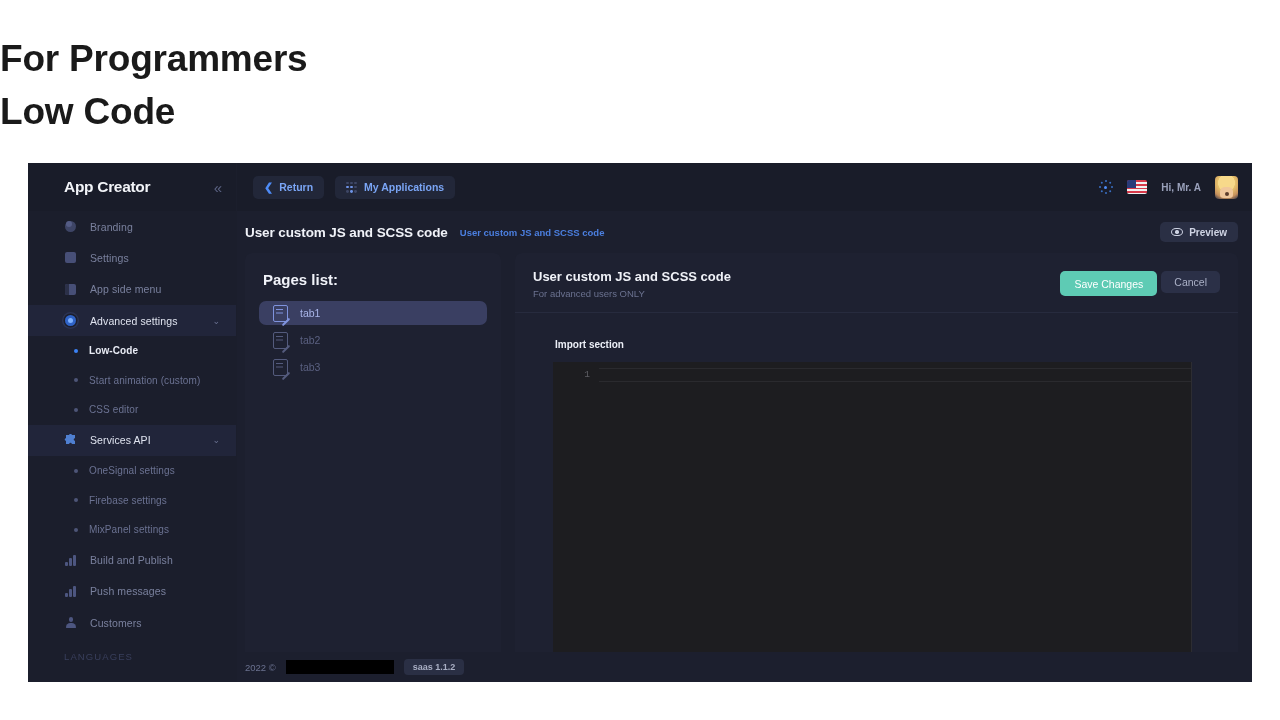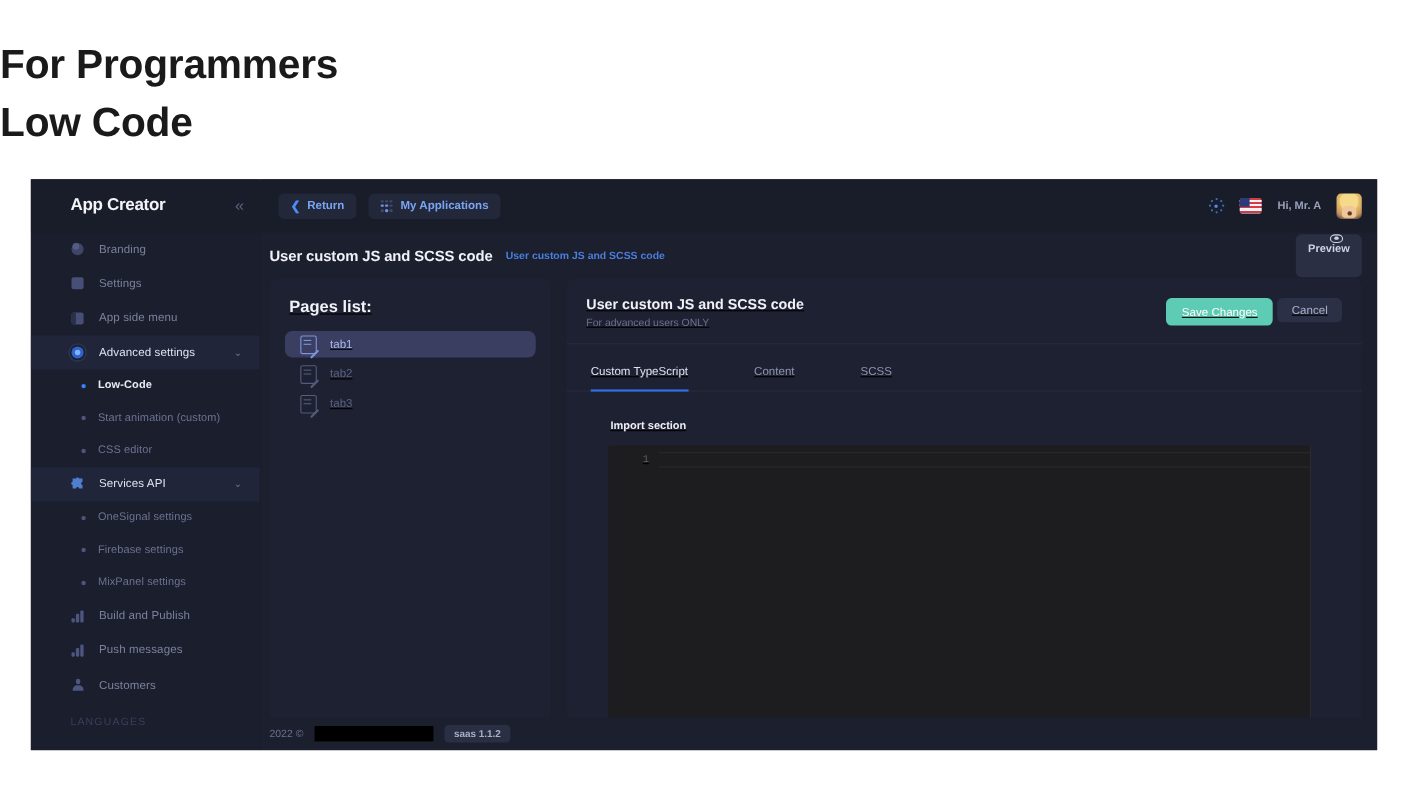--- a/index.html
+++ b/index.html
@@ -208,43 +208,41 @@
   #page-title {
     color: #f0f2f8; font-size: 13.5px; font-weight: bold;
     letter-spacing: -0.1px;
   }
   #breadcrumb {
     color: #4b7fe0; font-size: 9.5px; font-weight: bold;
     margin-left: 12px;
   }
   #preview-btn {
     margin-left: auto;
-    display:inline-flex; align-items:flex-end;
-    height: 39px; padding: 0 11px;
+    display:inline-flex; align-items:center;
+    height: 20px; padding: 0 11px;
     border-radius: 5px; background: #2a2f44;
     color: #cfd4e4; font-size: 10px; font-weight: bold;
     cursor: pointer;
-    flex-direction: column;
   }
   .eye-ico {
     width: 12px; height: 8px; margin-right: 6px;
     border-radius: 50% / 60%;
     border: 1.3px solid #cfd4e4;
     position: relative;
   }
   .eye-ico::after{content:"";position:absolute;left:3.2px;top:1.4px;width:3.4px;height:3.4px;border-radius:50%;background:#cfd4e4;}
 
   
   #content-row {
     flex: 1 1 auto;
     display: flex;
     gap: 14px;
     padding: 0 14px 0 8px;
     min-height: 0;
-    text-decoration: underline;
   }
 
   
   #pages-panel {
     width: 256px; flex: 0 0 256px;
     background: #1e2131;
     border-radius: 7px 7px 0 0;
     padding: 18px 14px 0 14px;
   }
   #pages-title {
@@ -577,25 +575,20 @@
           <div>
             <div id="editor-title">User custom JS and SCSS code</div>
             <div id="editor-sub">For advanced users ONLY</div>
           </div>
           <div id="editor-actions">
             <button id="save-btn">Save Changes</button>
             <button id="cancel-btn">Cancel</button>
           </div>
         </div>
 
-        <div id="tabs-row">
-          <div class="tab active">Custom TypeScript</div>
-          <div class="tab">Content</div>
-          <div class="tab">SCSS</div>
-        </div>
 
         <div id="import-label">Import section</div>
 
         <div id="code-editor">
           <div id="gutter">
             <div class="line-no">1</div>
           </div>
           <div id="code-area">
             <div class="code-line"></div>
           </div>

